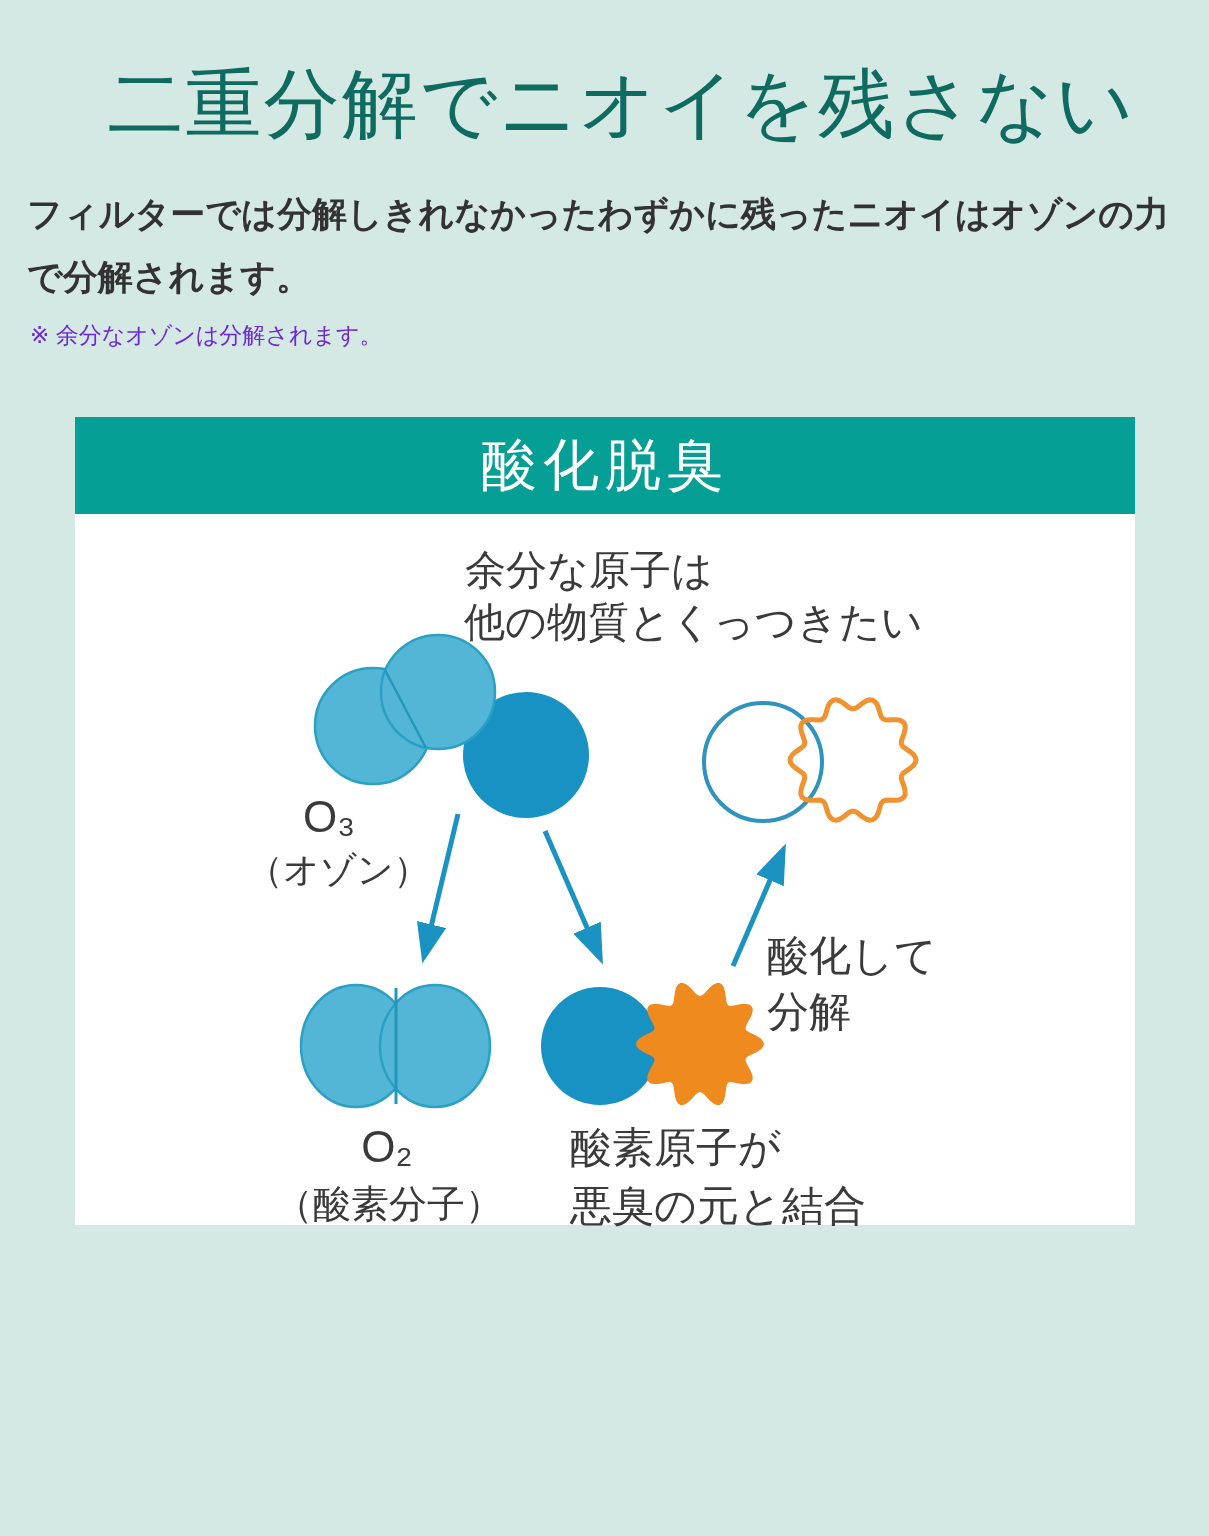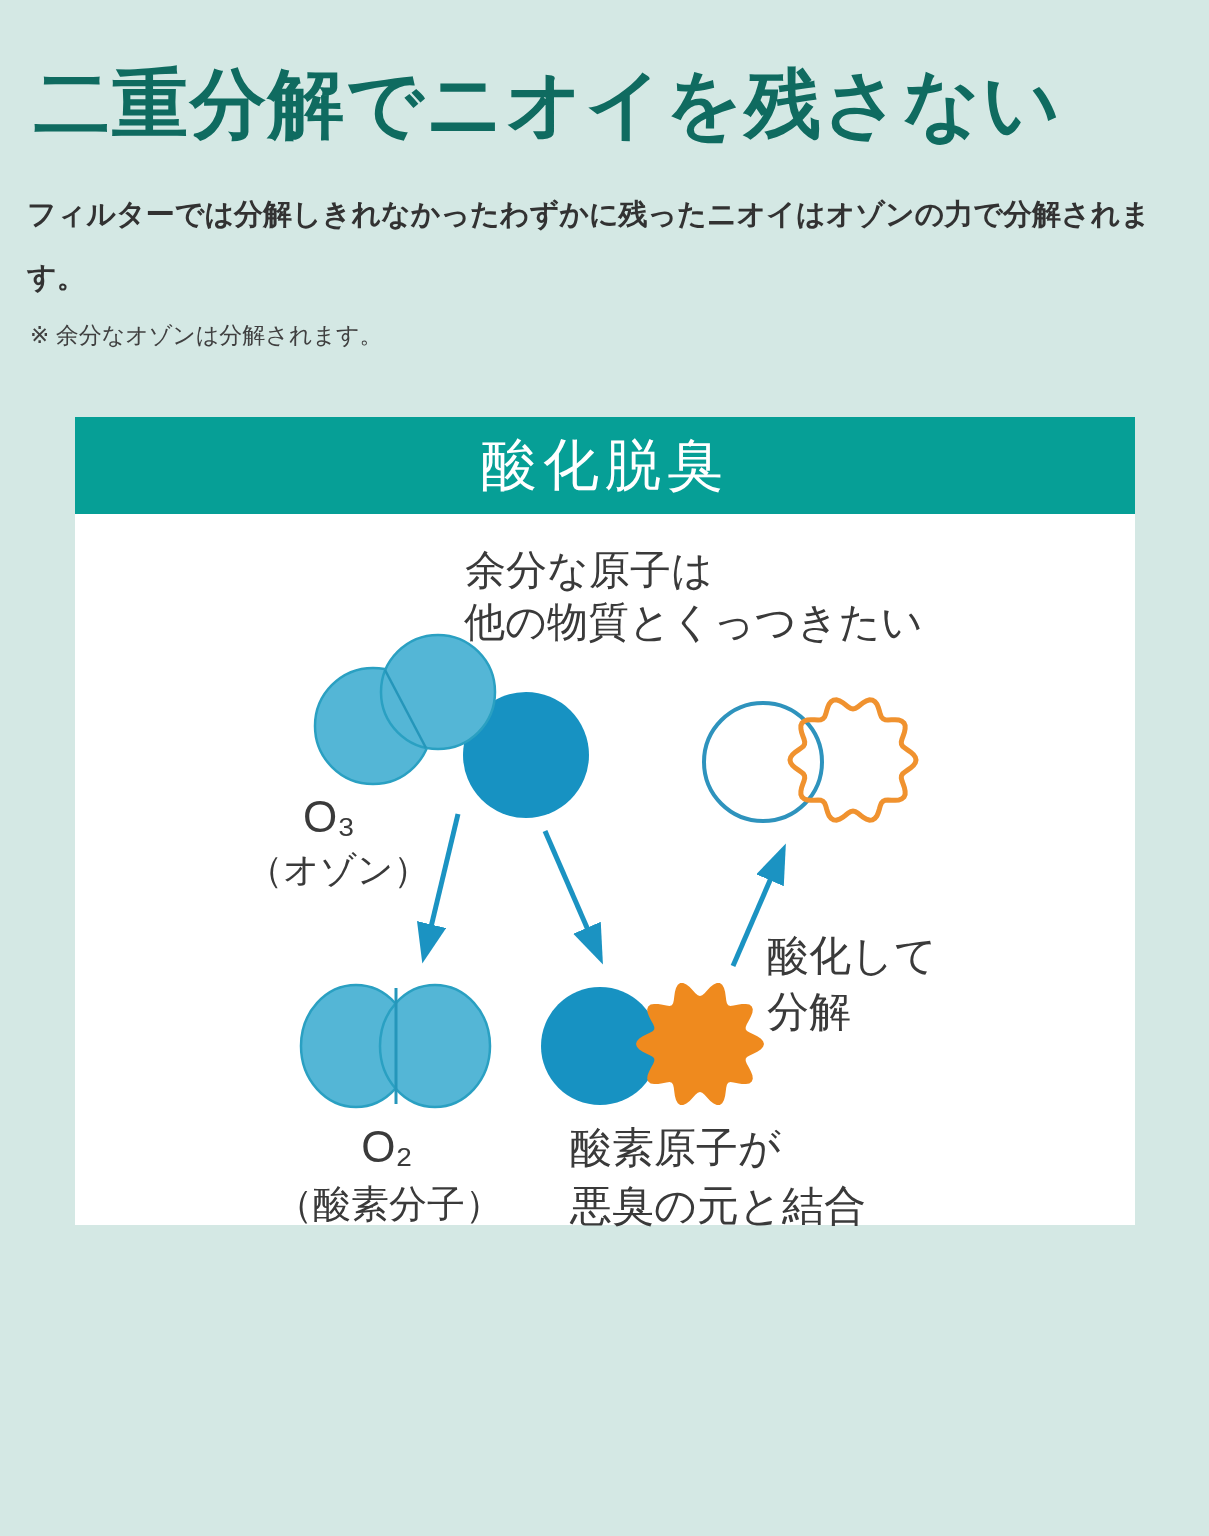--- a/index.html
+++ b/index.html
@@ -11,41 +11,42 @@
     font-family:"Liberation Sans","DejaVu Sans",sans-serif;
     -webkit-font-smoothing:antialiased;
   }
   .page { position:relative; width:1209px; height:1536px; }
 
   h1.title {
     margin:62px 0 0 34px;
     font-size:76px;
     line-height:84px;
     letter-spacing:2px;
-    font-weight:700;
+    font-weight:400;
     color:#0f6b60;
+    text-align:center;
   }
   p.body-text {
     margin:37px 0 0 27px;
     width:1162px;
-    font-size:29px;
+    font-size:35px;
     line-height:63px;
     font-weight:700;
     color:#323232;
     letter-spacing:0px;
     word-break:break-all;
     font-family:Liberation Serif, serif;
   }
   p.body-text + p.body-text { margin-top:0; }
   p.note {
     margin:9px 0 0 30px;
     font-size:23px;
     line-height:34px;
     font-weight:400;
-    color:#404040;
+    color:#6d28d9;
   }
 
   .card {
     margin:65px 12px 0 75px;
     width:1060px;
     height:808px;
     background:#ffffff;
   }
   .card-header {
     height:97px;

